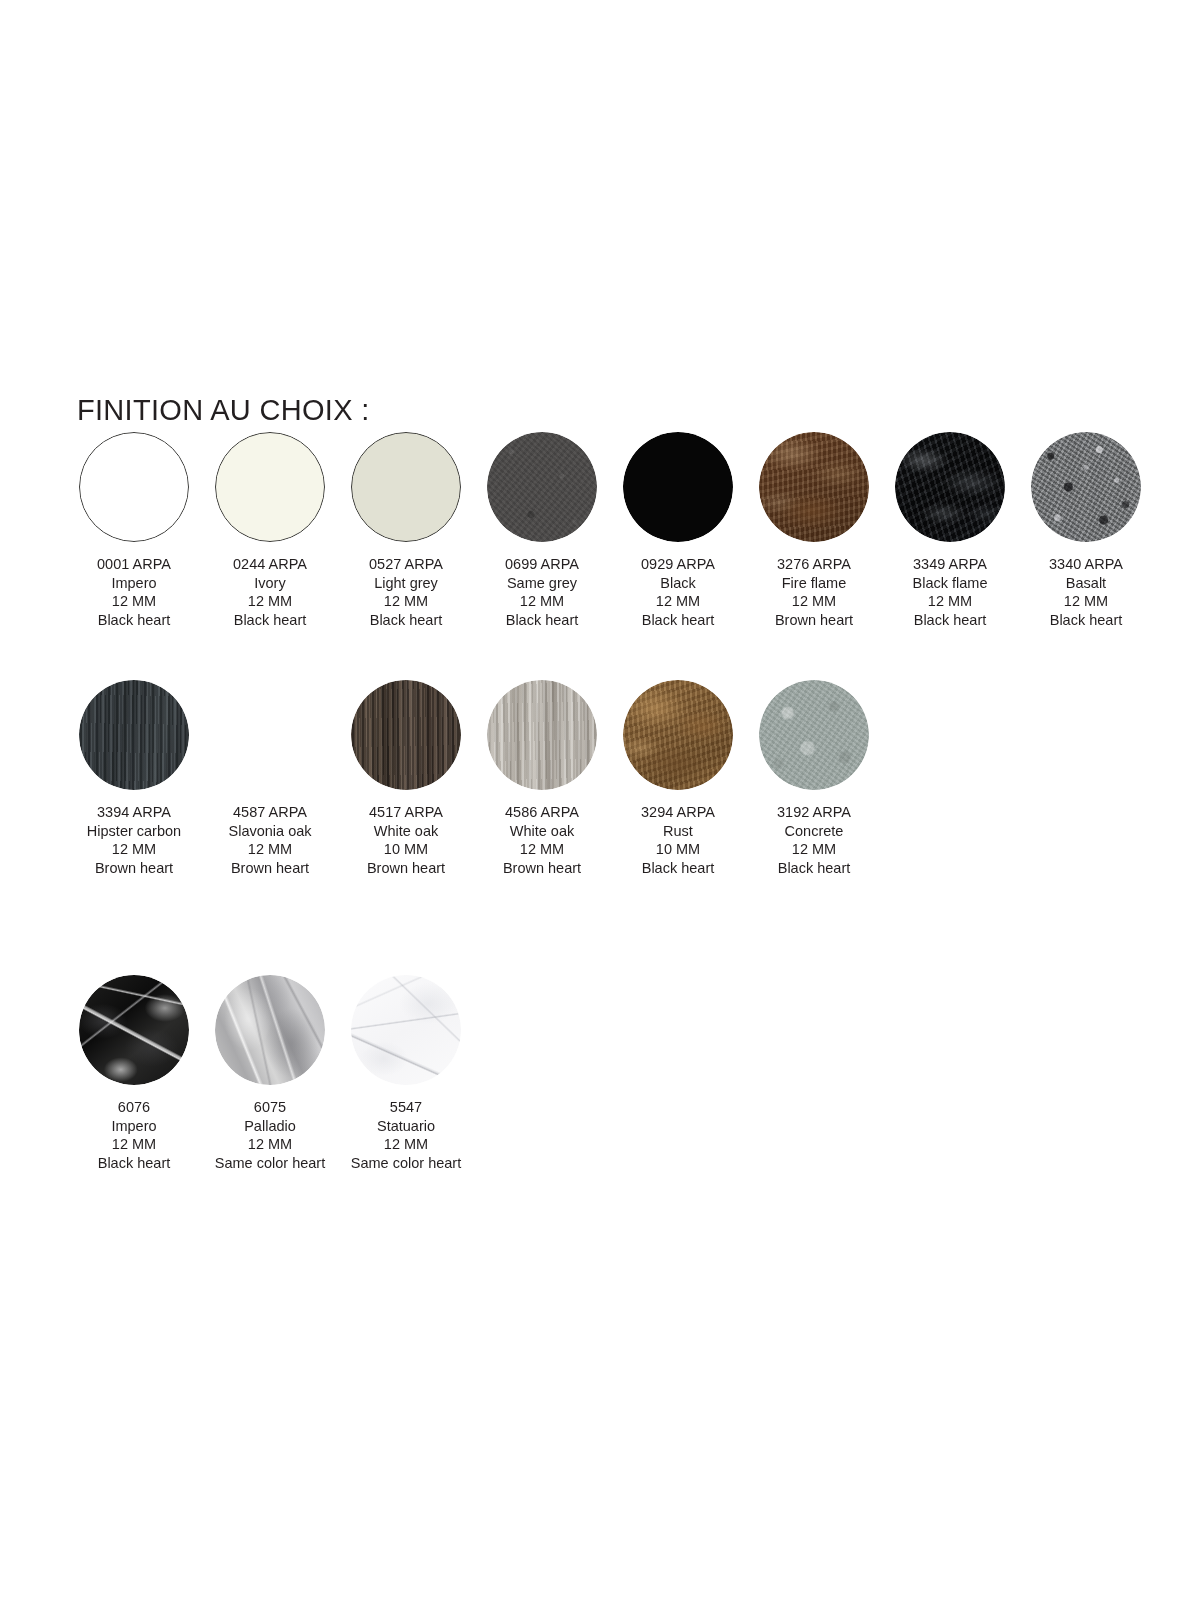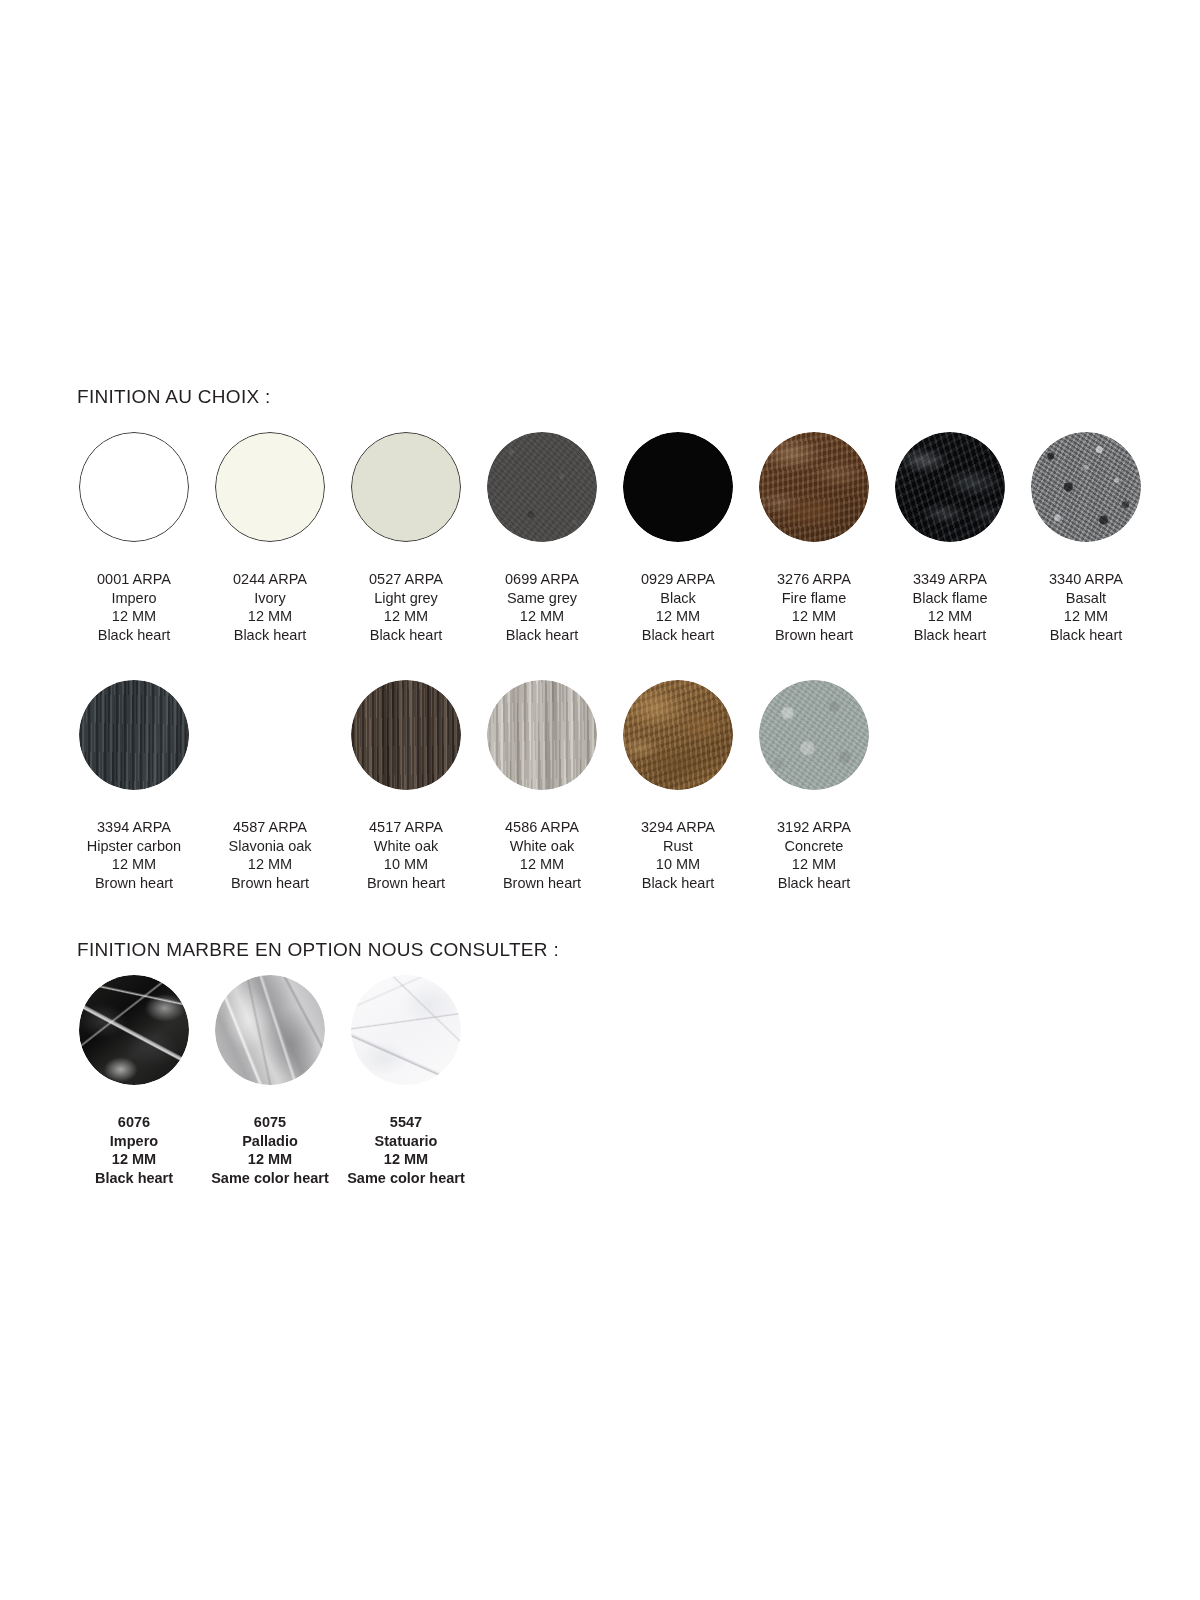--- a/index.html
+++ b/index.html
@@ -8,52 +8,52 @@
     background:#ffffff;
     font-family:"Liberation Sans", sans-serif;
     color:#1a1a1a;
     overflow:hidden;
     position:relative;
   }
   .page{position:absolute;inset:0;}
 
   .section-title{
     position:absolute;
-    font-size:19px;
+    font-size:29px;
     letter-spacing:0.3px;
     font-weight:400;
     color:#231f20;
     white-space:nowrap;
   }
   #title-finishes{left:77px;top:370px;}
   #title-marble{left:77px;top:923px;}
 
   .swatch-row{position:absolute;display:flex;}
   #row-finishes-1{left:66px;top:432px;}
   #row-finishes-2{left:66px;top:680px;}
-  #row-marble{left:66px;top:975px;font-weight:bold;}
+  #row-marble{left:66px;top:975px;}
 
   .swatch-cell{
     width:136px;
     display:flex;
     flex-direction:column;
     align-items:center;
   }
 
   .disc{
     width:110px;height:110px;
     border-radius:50%;
     position:relative;
     overflow:hidden;
     flex:0 0 auto;
   }
   .disc .tex{position:absolute;inset:0;border-radius:50%;}
 
   .caption{
-    margin-top:28px;
+    margin-top:13px;
     text-align:center;
     font-size:14.5px;
     line-height:18.6px;
     color:#231f20;
     white-space:nowrap;
   }
   .caption .ln{display:block;}
   .caption .ln.wrap{white-space:normal;width:120px;}
 
   
@@ -359,21 +359,20 @@
         </div>
         <div class="caption">
           <span class="ln">3192 ARPA</span>
           <span class="ln">Concrete</span>
           <span class="ln">12 MM</span>
           <span class="ln">Black heart</span>
         </div>
       </div>
     </div>
 
-  <h2 class="section-title" id="title-marble">FINITION MARBRE EN OPTION NOUS CONSULTER :</h2>
 
   <div class="swatch-row" id="row-marble">
       <div class="swatch-cell">
         <div class="disc">
           <div class="tex sw-impero"></div>
         </div>
         <div class="caption">
           <span class="ln">6076</span>
           <span class="ln">Impero</span>
           <span class="ln">12 MM</span>

